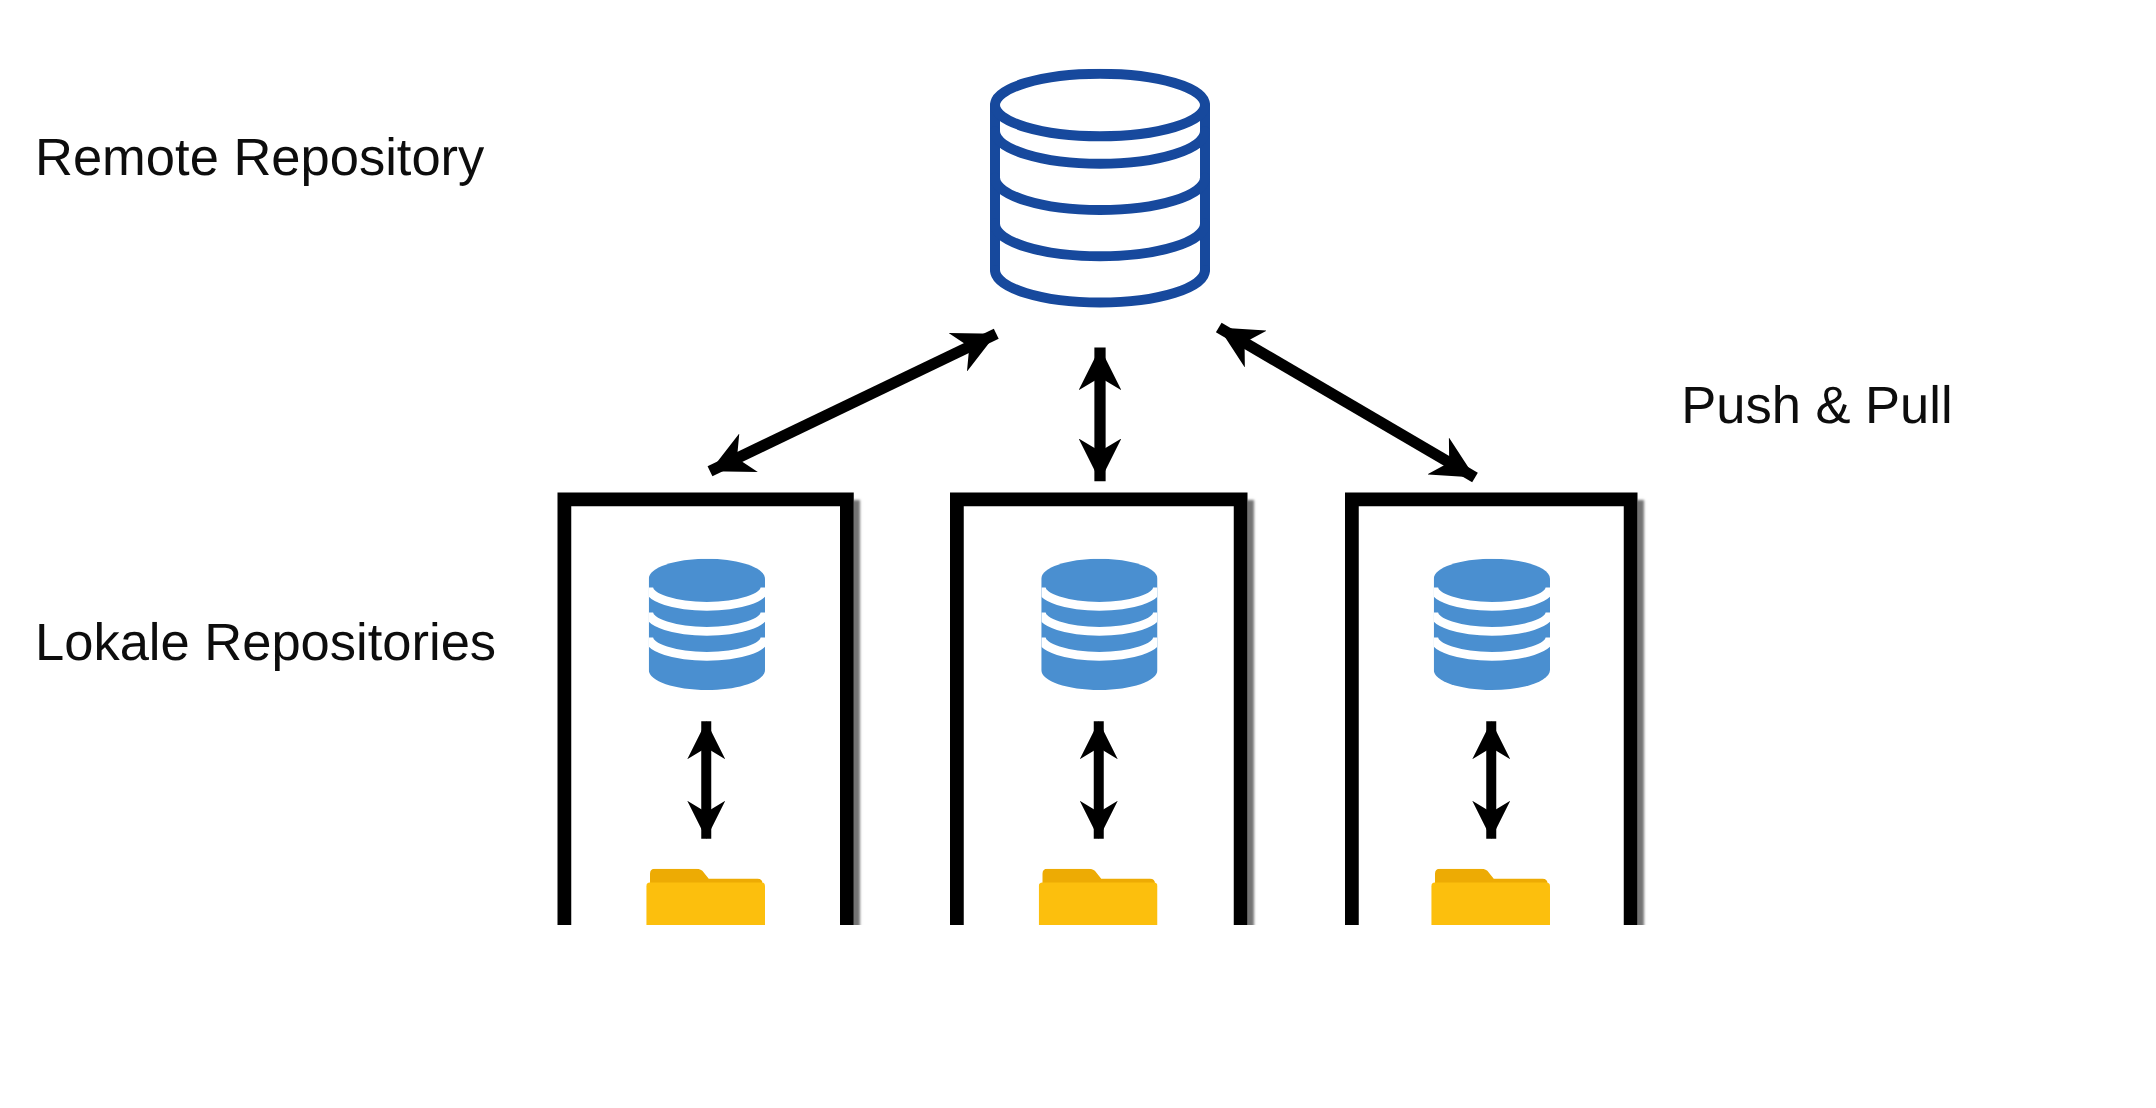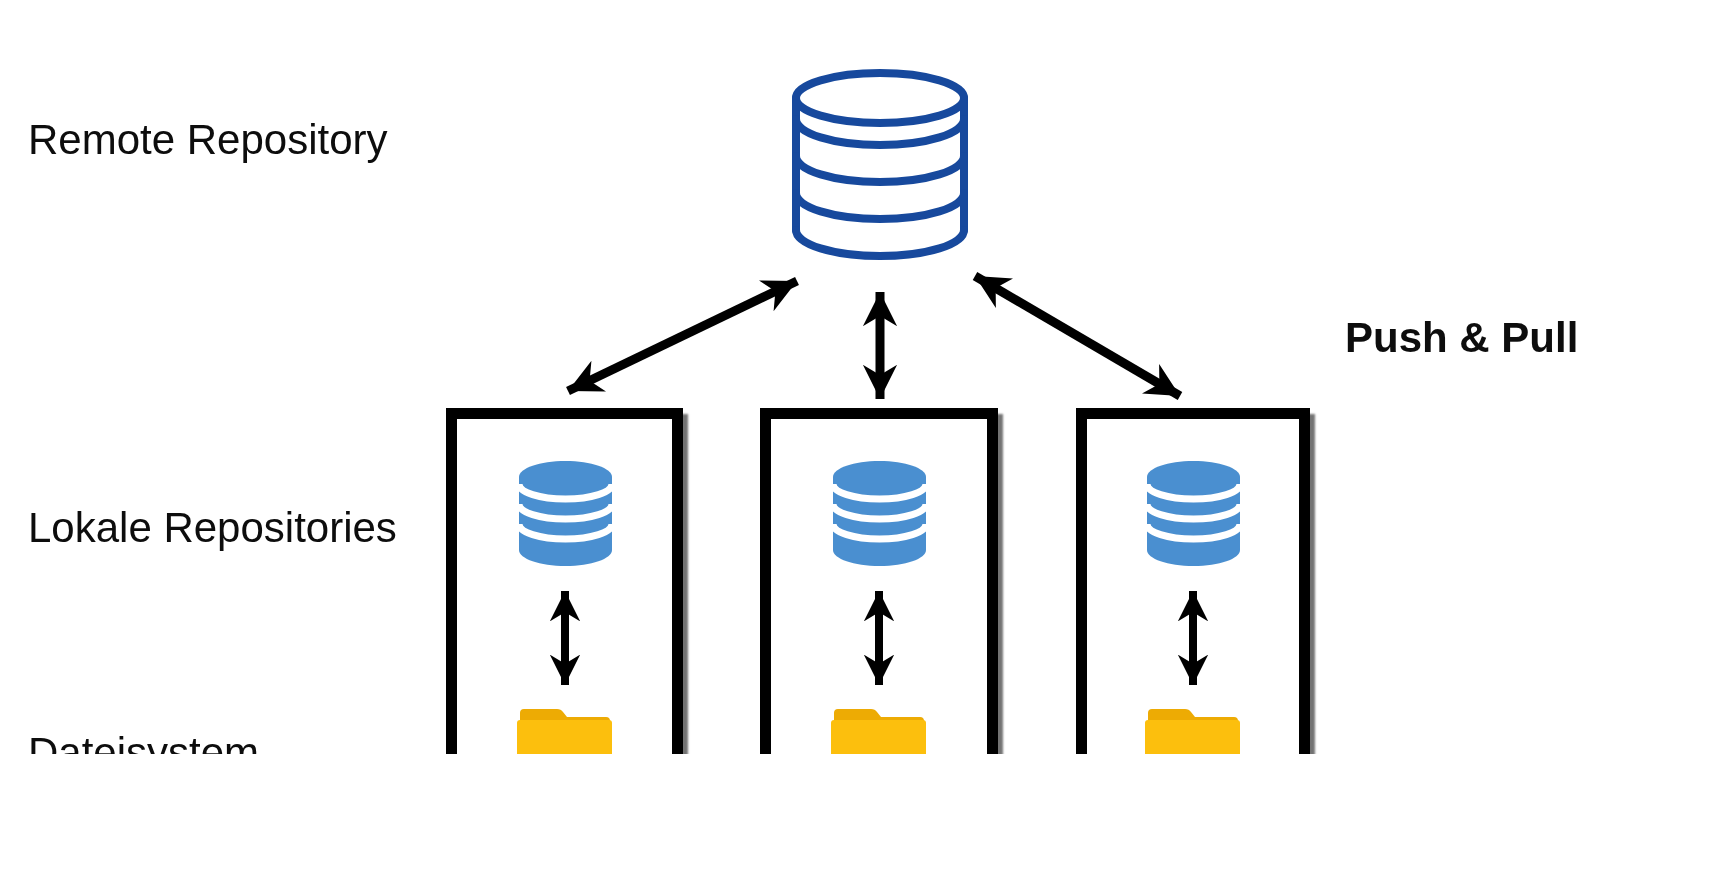--- a/index.html
+++ b/index.html
@@ -2,31 +2,30 @@
 <html style="--background: #ffffff; --text: #0d0d0d; --arrow: #000000; --box-border: #000000; --remote-db-stroke: #17499D; --local-db-fill: #4A8FD0; --folder-body: #FCBF0D; --folder-tab: #EDAB04;"><head>
 <meta charset="utf-8">
 <style>
   html,body{margin:0;padding:0;background:#fff;}
   .stage{
     position:relative;
     width:1725px;height:740px;
     background:var(--background,#fff);
     font-family:"Liberation Sans", sans-serif;
     overflow:hidden;
-    margin-top:14px;
   }
   .lbl{
     position:absolute;
     font-size:42px;
     color:var(--text,#0d0d0d);
     white-space:nowrap;
     line-height:1.2;
   }
   .lbl-remote{left:28px;top:101px;}
-  .lbl-pushpull{left:1345px;top:299px;font-weight:bold;}
+  .lbl-pushpull{left:1345px;top:299px;}
   .lbl-lokale{left:28px;top:489px;}
   .lbl-checkout{left:1353px;top:594px;}
   .lbl-datei{left:28px;top:714px;}
 
   .remote-db{position:absolute;left:792px;top:55px;width:176px;height:198px;}
   .remote-db path,.remote-db ellipse{
     stroke:var(--remote-db-stroke,#17499D);
     stroke-width:8;fill:none;stroke-linecap:round;
   }
   .remote-db ellipse{fill:#fff;}
@@ -59,21 +58,20 @@
   .arrowhead{fill:var(--arrow,#000);}
 </style>
 </head>
 <body>
 
 <div class="stage">
 
   <div class="lbl lbl-remote">Remote Repository</div>
   <div class="lbl lbl-pushpull">Push &amp; Pull</div>
   <div class="lbl lbl-lokale">Lokale Repositories</div>
-  <div class="lbl lbl-datei">Dateisystem</div>
 
   <svg class="remote-db" viewBox="0 0 176 198">
     <path d="M4 29 L4 161"></path>
     <path d="M172 29 L172 161"></path>
     <path d="M4 161 C4 175.4 41.6 187 88 187 C134.4 187 172 175.4 172 161"></path>
     <path d="M4 124 C4 138.4 41.6 150 88 150 C134.4 150 172 138.4 172 124"></path>
     <path d="M4 87 C4 101.4 41.6 113 88 113 C134.4 113 172 101.4 172 87"></path>
     <path d="M4 50 C4 64.4 41.6 76 88 76 C134.4 76 172 64.4 172 50"></path>
     <ellipse cx="88" cy="29" rx="84" ry="25"></ellipse>
   </svg>

